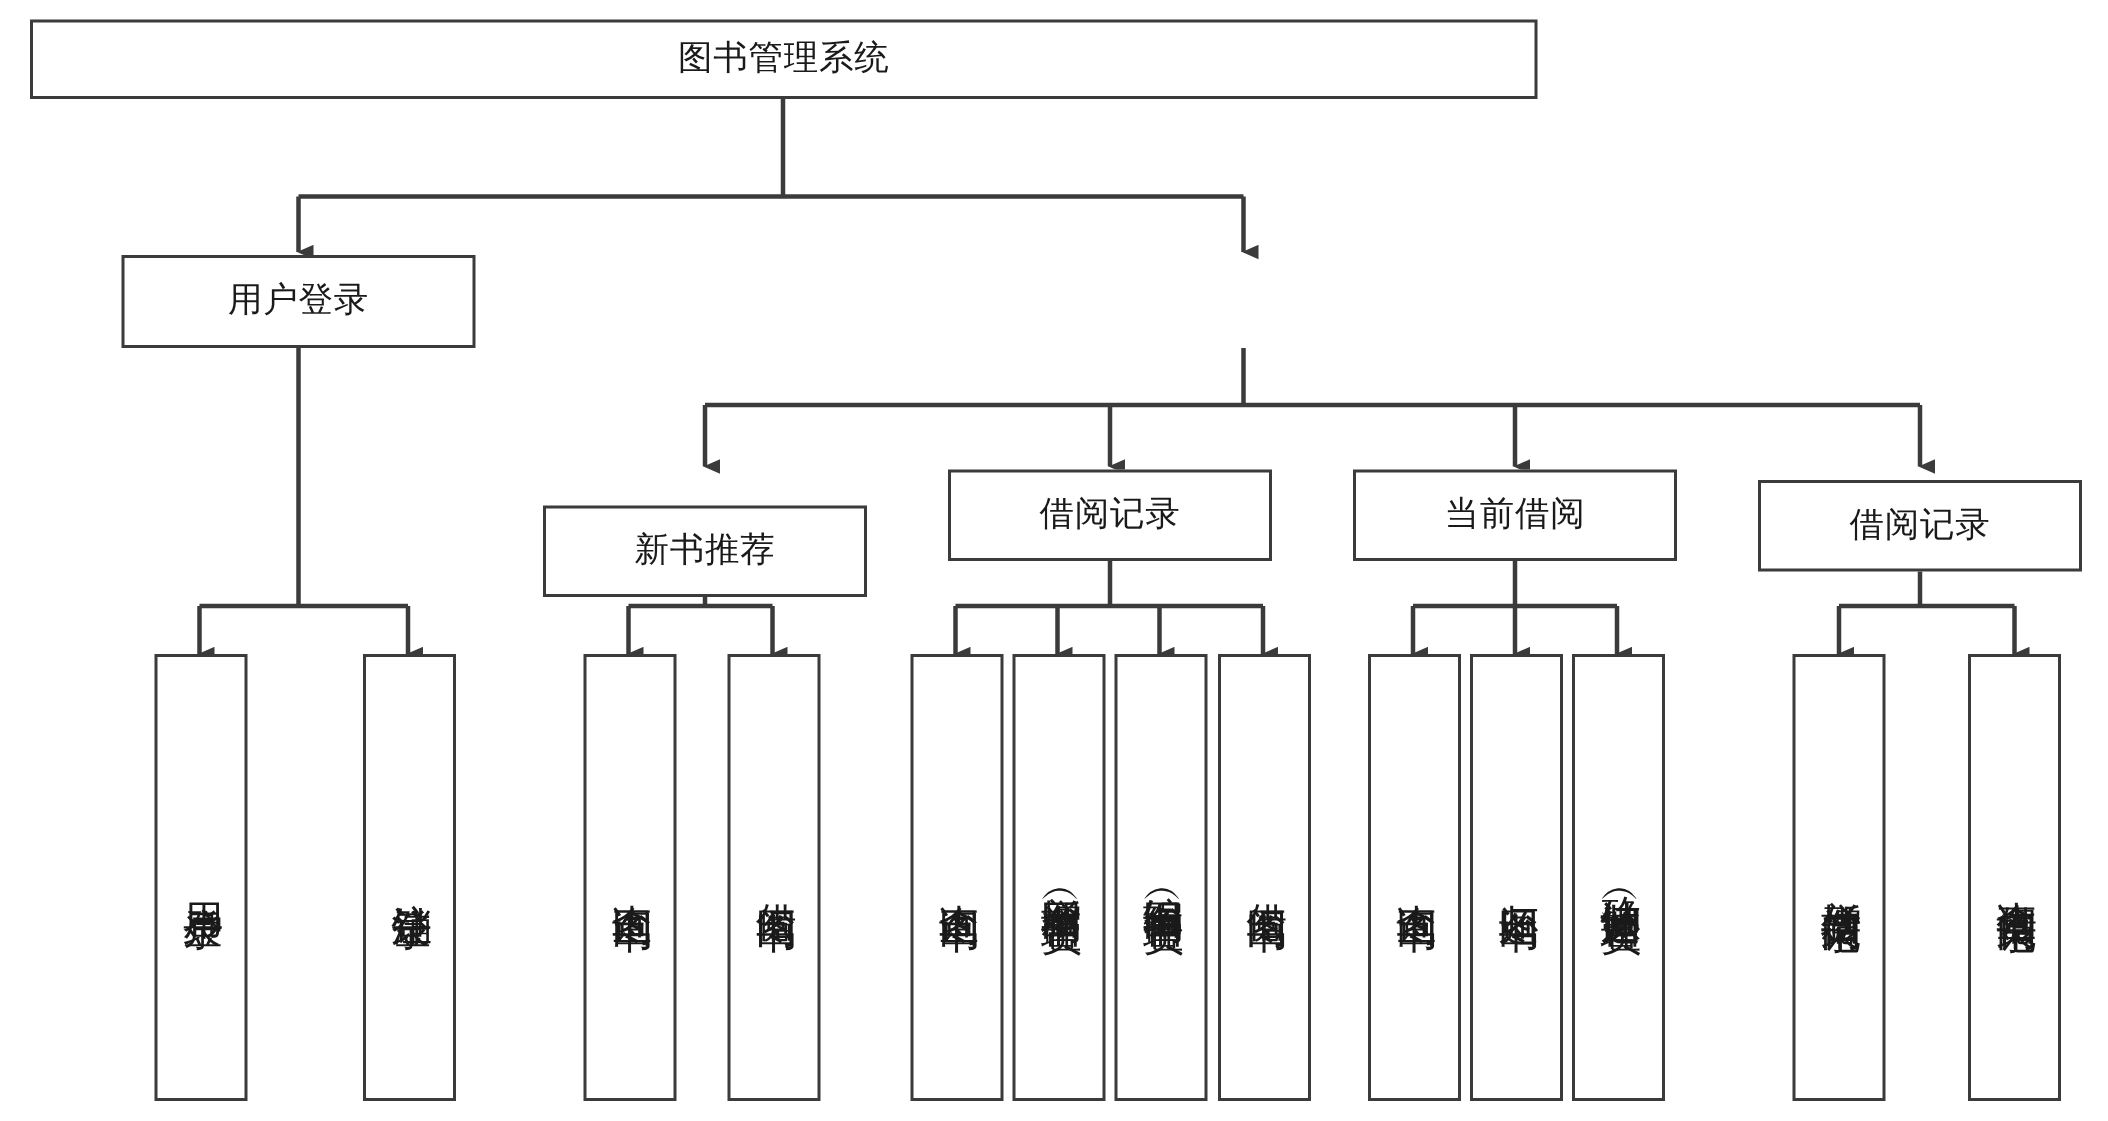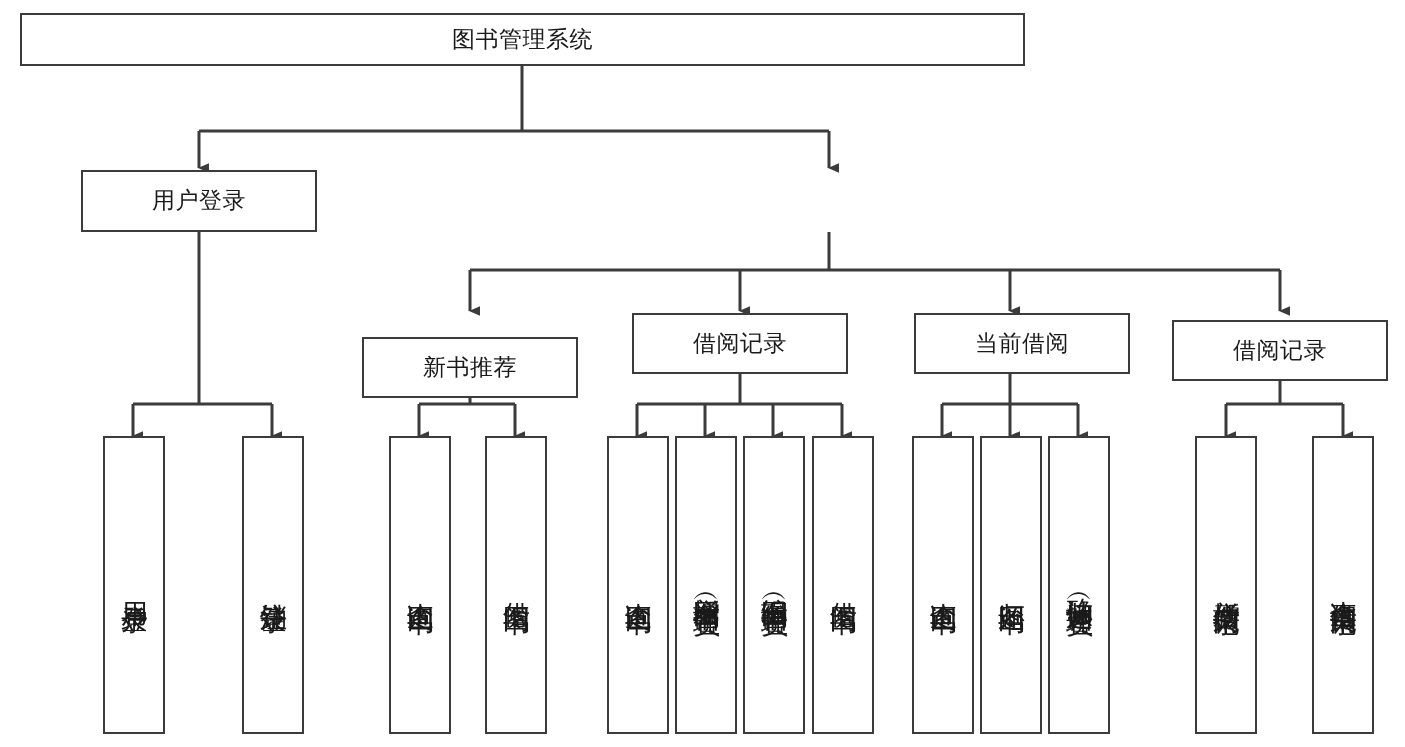--- a/index.html
+++ b/index.html
@@ -124,21 +124,21 @@
   <div class="node horiz" style="left:81px; top:170px; width:236px; height:62px;">
     <span>用户登录</span>
   </div>
 
   <div class="node horiz" style="left:362px; top:313px; width:216px; height:61px;margin-top:24px;">
     <span>新书推荐</span>
   </div>
   <div class="node horiz" style="left:632px; top:313px; width:216px; height:61px;">
     <span>借阅记录</span>
   </div>
-  <div class="node horiz" style="left:902px; top:313px; width:216px; height:61px;margin-left:12px;">
+  <div class="node horiz" style="left:902px; top:313px; width:216px; height:61px;">
     <span>当前借阅</span>
   </div>
   <div class="node horiz" style="left:1172px; top:320px; width:216px; height:61px;justify-content:center;">
     <span>借阅记录</span>
   </div>
 
   <div class="node vert" style="left:103px; top:436px; width:62px; height:298px;">
     <span class="vtext">用户登录</span>
   </div>
   <div class="node vert" style="left:242px; top:436px; width:62px; height:298px;">

